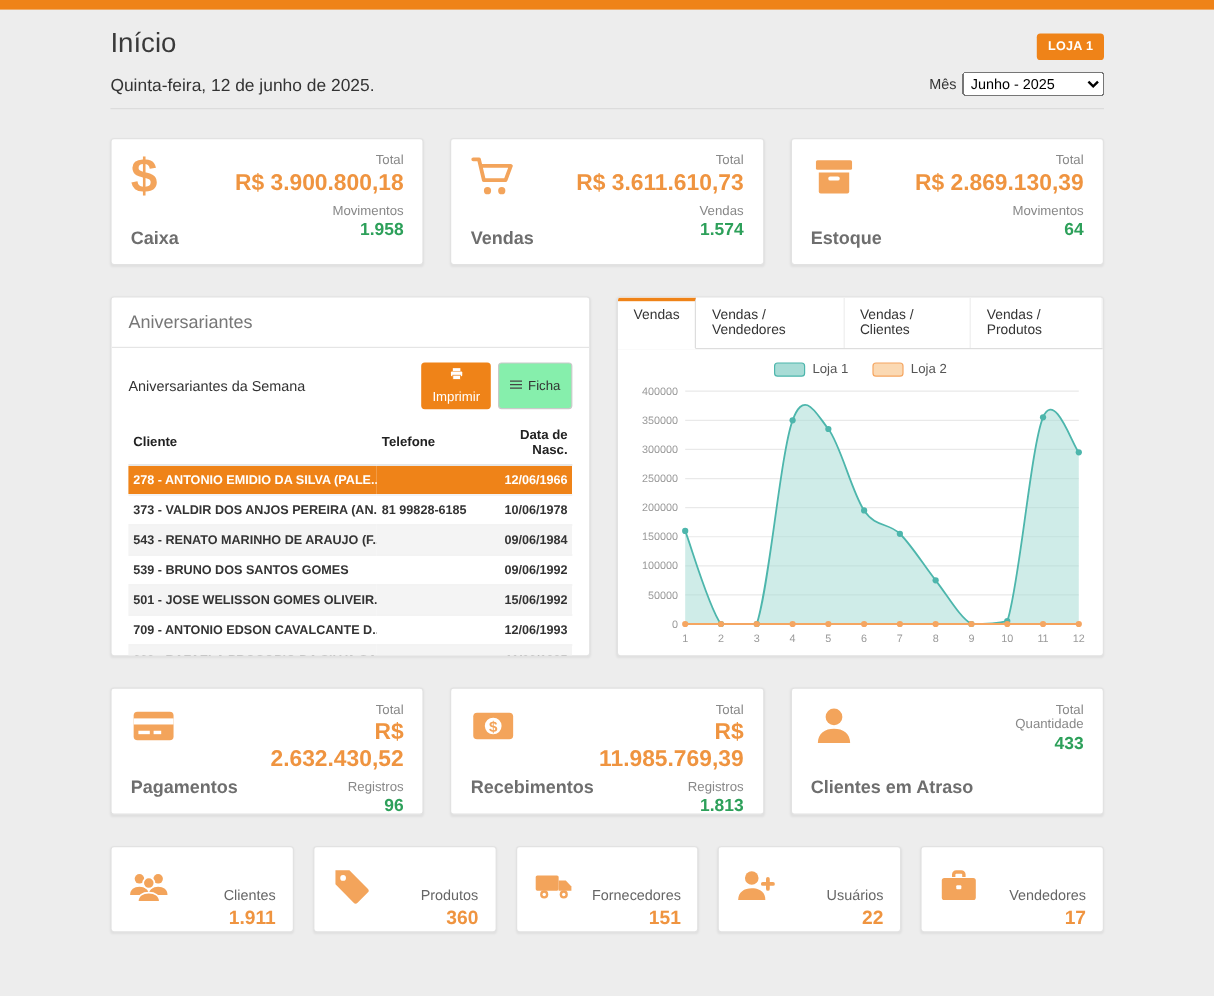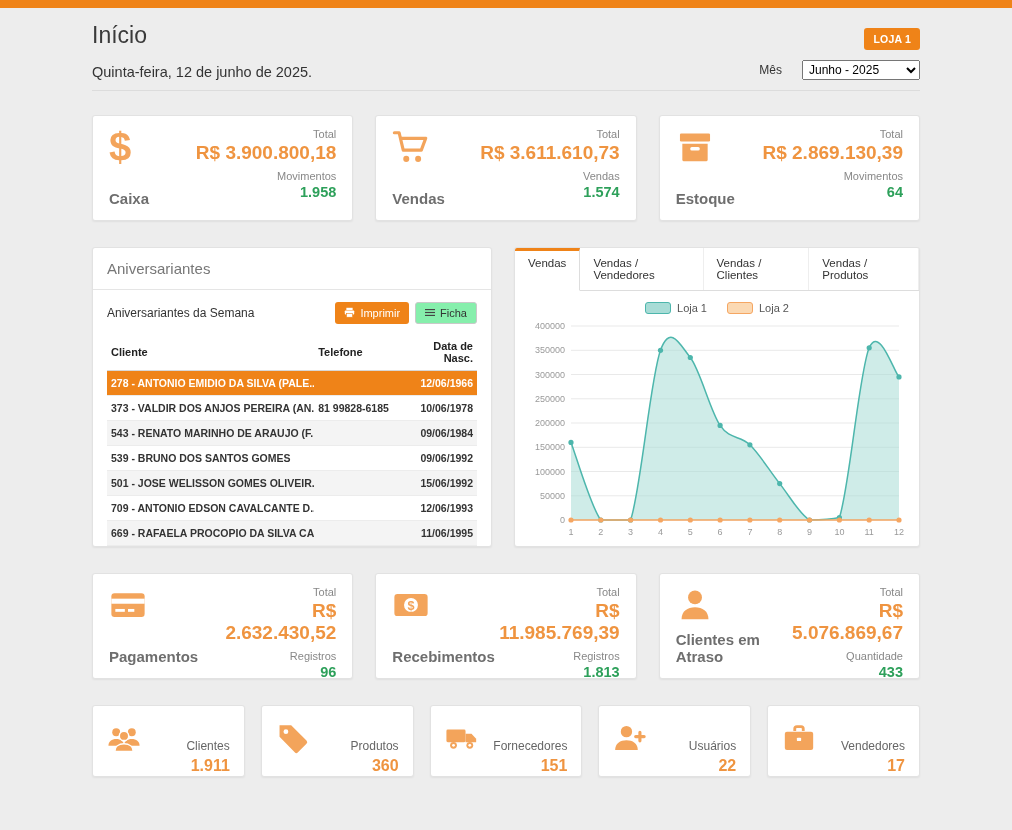--- a/index.html
+++ b/index.html
@@ -8,21 +8,21 @@
   .topbar { height:8px; background:#EF8318; width:100%; }
   .container { width:828px; margin:0 auto; padding-top:14px; }
 
   .title-row { display:flex; justify-content:space-between; align-items:flex-start; margin-bottom:10px; }
   .page-title { font-size:23px; color:#3a3a3a; font-weight:400; }
   .top-buttons { display:flex; gap:6px; margin-top:6px; }
   .orange-btn { background:#EF8318; color:#fff; font-size:10.5px; font-weight:bold; padding:5px 9px; border:none; border-radius:3px; letter-spacing:.2px; cursor:pointer; }
 
   .date-row { display:flex; justify-content:space-between; align-items:flex-end; padding-bottom:10px; border-bottom:1px solid #dcdcdc; margin-bottom:24px; }
   .date-text { font-size:14.5px; color:#333; }
-  .month-box { font-size:12px; color:#333; display:flex; align-items:center; gap:20px; }
+  .month-box { font-size:12px; color:#333; display:flex; align-items:center; gap:5px; }
   .month-box select { font-size:12px; padding:1px 2px; width:118px; }
 
   .grid3 { display:grid; grid-template-columns:repeat(3,1fr); gap:22px; margin-bottom:26px; }
   .grid5 { display:grid; grid-template-columns:repeat(5,1fr); gap:16px; }
   .grid-panels { display:grid; grid-template-columns:400px 1fr; gap:22px; margin-bottom:26px; }
 
   .card { background:#fff; border:1px solid #e2e2e2; border-radius:3px; box-shadow:0 1px 2px rgba(0,0,0,.06); }
 
   .stat-card { display:flex; justify-content:space-between; padding:12px 16px 13px; height:106px; }
   .stat-left { display:flex; flex-direction:column; justify-content:space-between; }
@@ -34,21 +34,21 @@
   .muted { font-size:11px; color:#888; }
   .big-value { font-size:19px; font-weight:bold; color:#EF9440; margin:2px 0 6px; }
   .green-value { font-size:14.5px; font-weight:bold; color:#2DA05A; margin-top:2px; }
 
   .panel { height:300px; overflow:hidden; }
   .panel-header { padding:12px 14px; border-bottom:1px solid #e5e5e5; color:#777; font-size:15px; }
   .panel-body { padding:12px 14px; }
   .sub-row { display:flex; justify-content:space-between; align-items:center; margin-bottom:12px; }
   .subtitle { font-size:12px; color:#333; }
   .btn-group { display:flex; gap:6px; }
-  .btn-imprimir { background:#EF8318; color:#fff; font-size:11px; padding:4px 9px; border:none; border-radius:3px; display:inline-flex; align-items:center; gap:5px; cursor:pointer; }
+  .btn-imprimir { background:#EF8318; color:#fff; font-size:11px; padding:4px 9px; border:none; border-radius:3px; display:inline-flex; align-items:center; gap:5px; cursor:pointer;flex-direction:column; }
   .btn-ficha { background:#86efac; border:1px solid #c9c9c9; color:#333; font-size:11px; padding:4px 9px; border-radius:3px; display:inline-flex; align-items:center; gap:5px; cursor:pointer; }
 
   table.bday { width:100%; border-collapse:collapse; font-size:10.5px; table-layout:fixed; }
   table.bday th { font-size:11px; color:#222; font-weight:bold; text-align:left; padding:4px 4px 6px; border-bottom:1px solid #d8d8d8; }
   table.bday th.col-nasc, table.bday td.col-nasc { text-align:right; }
   table.bday td { padding:6px 4px; border-bottom:1px solid #ececec; font-weight:bold; color:#333; white-space:nowrap; overflow:hidden; }
   table.bday col.c1 { width:56%; } table.bday col.c2 { width:26%; } table.bday col.c3 { width:18%; }
   table.bday tr.selected td { background:#EF8318; color:#fff; }
   table.bday tr.stripe td { background:#f4f4f4; }
 
@@ -358,21 +358,20 @@
         <div class="icon-wrap">
           <svg viewBox="0 0 24 24">
               <circle cx="12" cy="7.2" r="4.4" fill="#F3A45B"></circle>
               <path d="M3.5 21 c0-5.2 3.8-7.6 8.5-7.6 s8.5 2.4 8.5 7.6 z" fill="#F3A45B"></path>
             </svg>
         </div>
         <div class="stat-label">Clientes em Atraso</div>
       </div>
       <div class="stat-right">
         <div class="muted">Total</div>
-        <div class="big-value">R$ 5.076.869,67</div>
         <div class="muted">Quantidade</div>
         <div class="green-value">433</div>
       </div>
     </div>
   </div>
 
   <div class="grid5">
     <div class="card count-card">
       <div class="icon-wrap">
         <svg viewBox="0 0 24 24" fill="#F3A45B">

